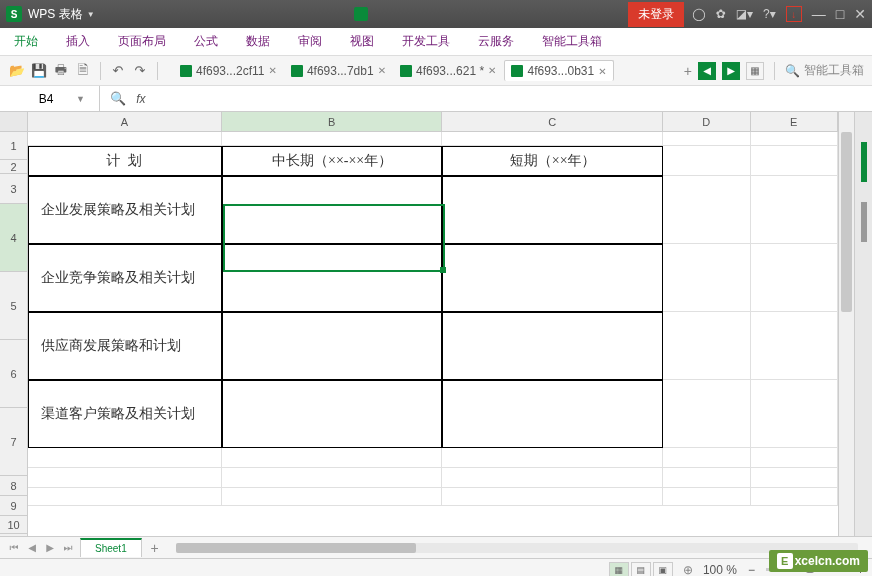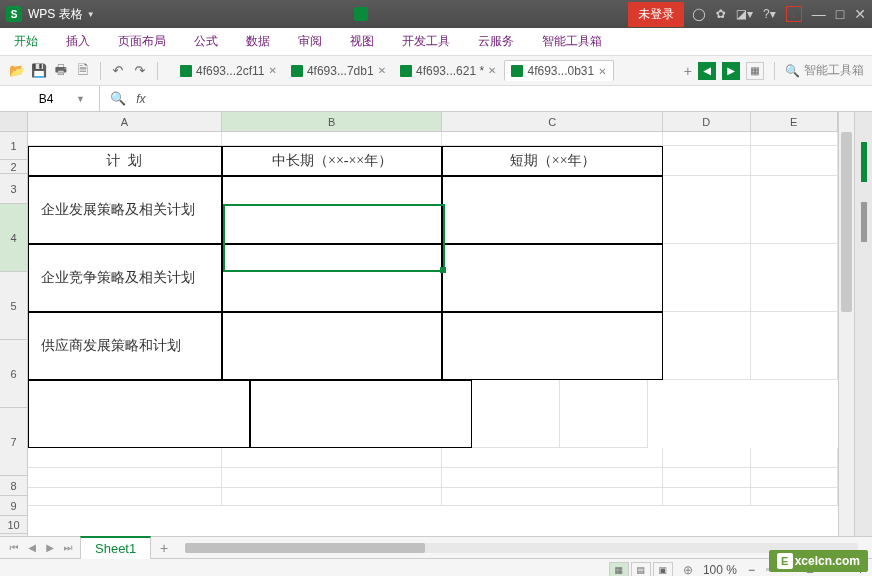--- a/index.html
+++ b/index.html
@@ -59,21 +59,21 @@
 .active-cell::after{content:"";position:absolute;right:-3px;bottom:-3px;width:6px;height:6px;background:#0a8a3a}
 .vscroll{width:16px;background:#f0f0f0;border-left:1px solid #ccc;position:relative}
 .vscroll .track{position:absolute;top:20px;bottom:0;left:0;right:0}
 .vscroll .thumb{position:absolute;left:2px;right:2px;top:0;height:180px;background:#c8c8c8;border-radius:2px}
 .sidebar-mini{width:18px;background:#e8e8e8;border-left:1px solid #ccc;display:flex;flex-direction:column;align-items:center;padding-top:30px;gap:20px}
 .sidebar-mini .m{width:6px;height:40px;background:#0a8a3a}
 .sidebar-mini .m2{width:6px;height:40px;background:#999}
 .sheetbar{height:22px;border-top:1px solid #ccc;background:#f5f5f5;display:flex;align-items:center;padding:0 6px;gap:4px}
 .sheet-nav{display:flex;gap:2px}
 .sheet-nav span{width:16px;height:16px;display:flex;align-items:center;justify-content:center;color:#999;font-size:10px;cursor:pointer}
-.sheet-tab{background:#fff;border:1px solid #ccc;border-bottom:none;padding:3px 14px;font-size:13px;color:#0a8a3a;border-top:2px solid #0a8a3a;cursor:pointer}
+.sheet-tab{background:#fff;border:1px solid #ccc;border-bottom:none;padding:3px 14px;font-size:10px;color:#0a8a3a;border-top:2px solid #0a8a3a;cursor:pointer}
 .sheet-add{width:18px;height:18px;display:flex;align-items:center;justify-content:center;color:#888;cursor:pointer;font-size:14px}
 .hscroll{flex:1;height:10px;background:#e8e8e8;margin:0 8px;position:relative;border-radius:2px}
 .hscroll .ht{position:absolute;left:0;width:240px;top:0;bottom:0;background:#c0c0c0;border-radius:2px}
 .statusbar{height:22px;border-top:1px solid #ccc;background:#f5f5f5;display:flex;align-items:center;justify-content:flex-end;padding:0 8px;gap:10px}
 .view-btns{display:flex;gap:2px}
 .view-btns span{width:20px;height:16px;border:1px solid #ccc;display:flex;align-items:center;justify-content:center;font-size:9px;color:#666;cursor:pointer}
 .view-btns span.active{background:#d4e8d4}
 .zoom{display:flex;align-items:center;gap:11px;font-size:11px;color:#555}
 .zoom .slider{width:80px;height:3px;background:#ccc;position:relative}
 .zoom .slider::after{content:"";position:absolute;left:50%;top:-3px;width:8px;height:8px;background:#888;border-radius:2px}
@@ -224,20 +224,21 @@
       <div class="cell" style="width:88px"></div>
     </div>
     <div class="row" style="height:68px">
       <div class="cell bordered body" style="width:195px">供应商发展策略和计划</div>
       <div class="cell bordered" style="width:222px"></div>
       <div class="cell bordered" style="width:222px"></div>
       <div class="cell" style="width:88px"></div>
       <div class="cell" style="width:88px"></div>
     </div>
     <div class="row" style="height:68px">
+      <div class="cell bordered body" style="width:195px">渠道客户策略及相关计划</div>
       <div class="cell bordered" style="width:222px"></div>
       <div class="cell bordered" style="width:222px"></div>
       <div class="cell" style="width:88px"></div>
       <div class="cell" style="width:88px"></div>
     </div>
     <div class="row" style="height:20px">
       <div class="cell" style="width:195px"></div>
       <div class="cell" style="width:222px"></div>
       <div class="cell" style="width:222px"></div>
       <div class="cell" style="width:88px"></div>

